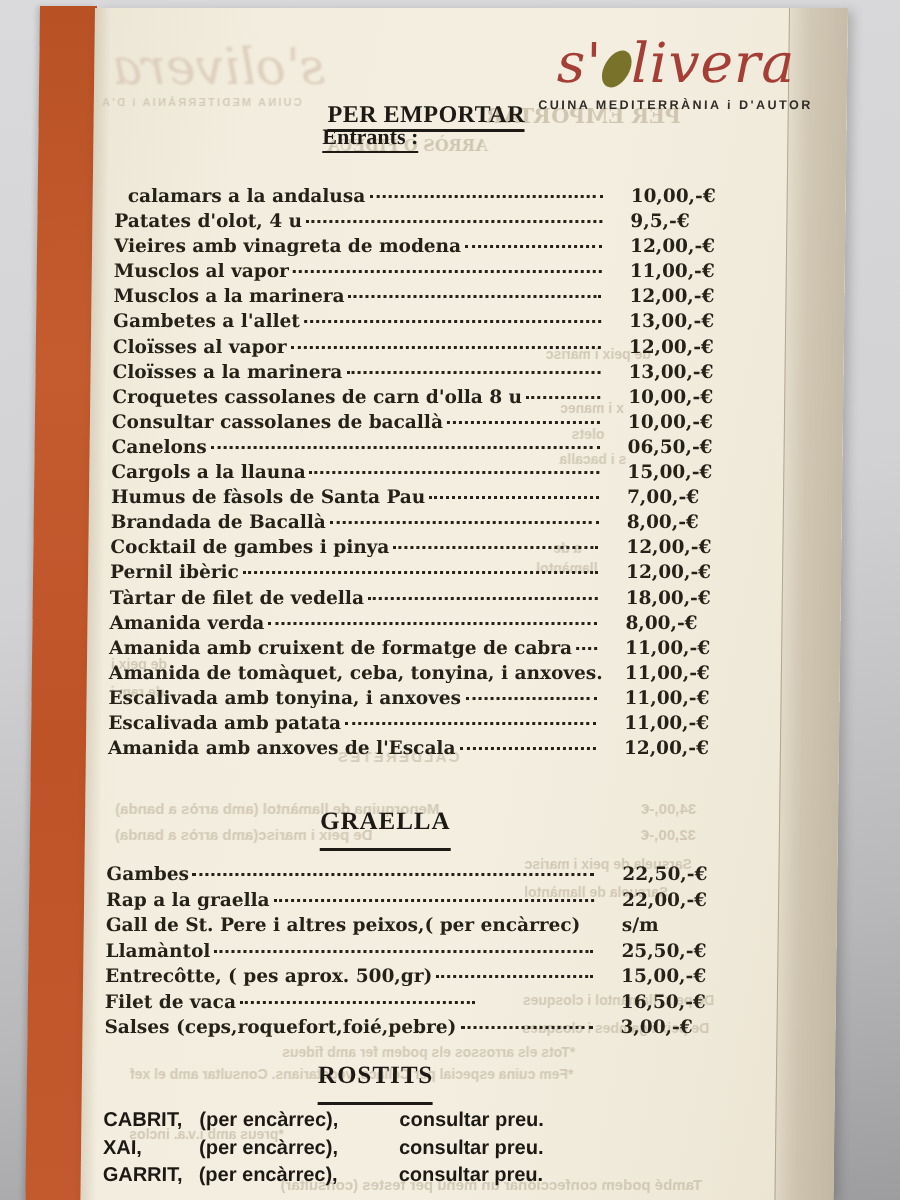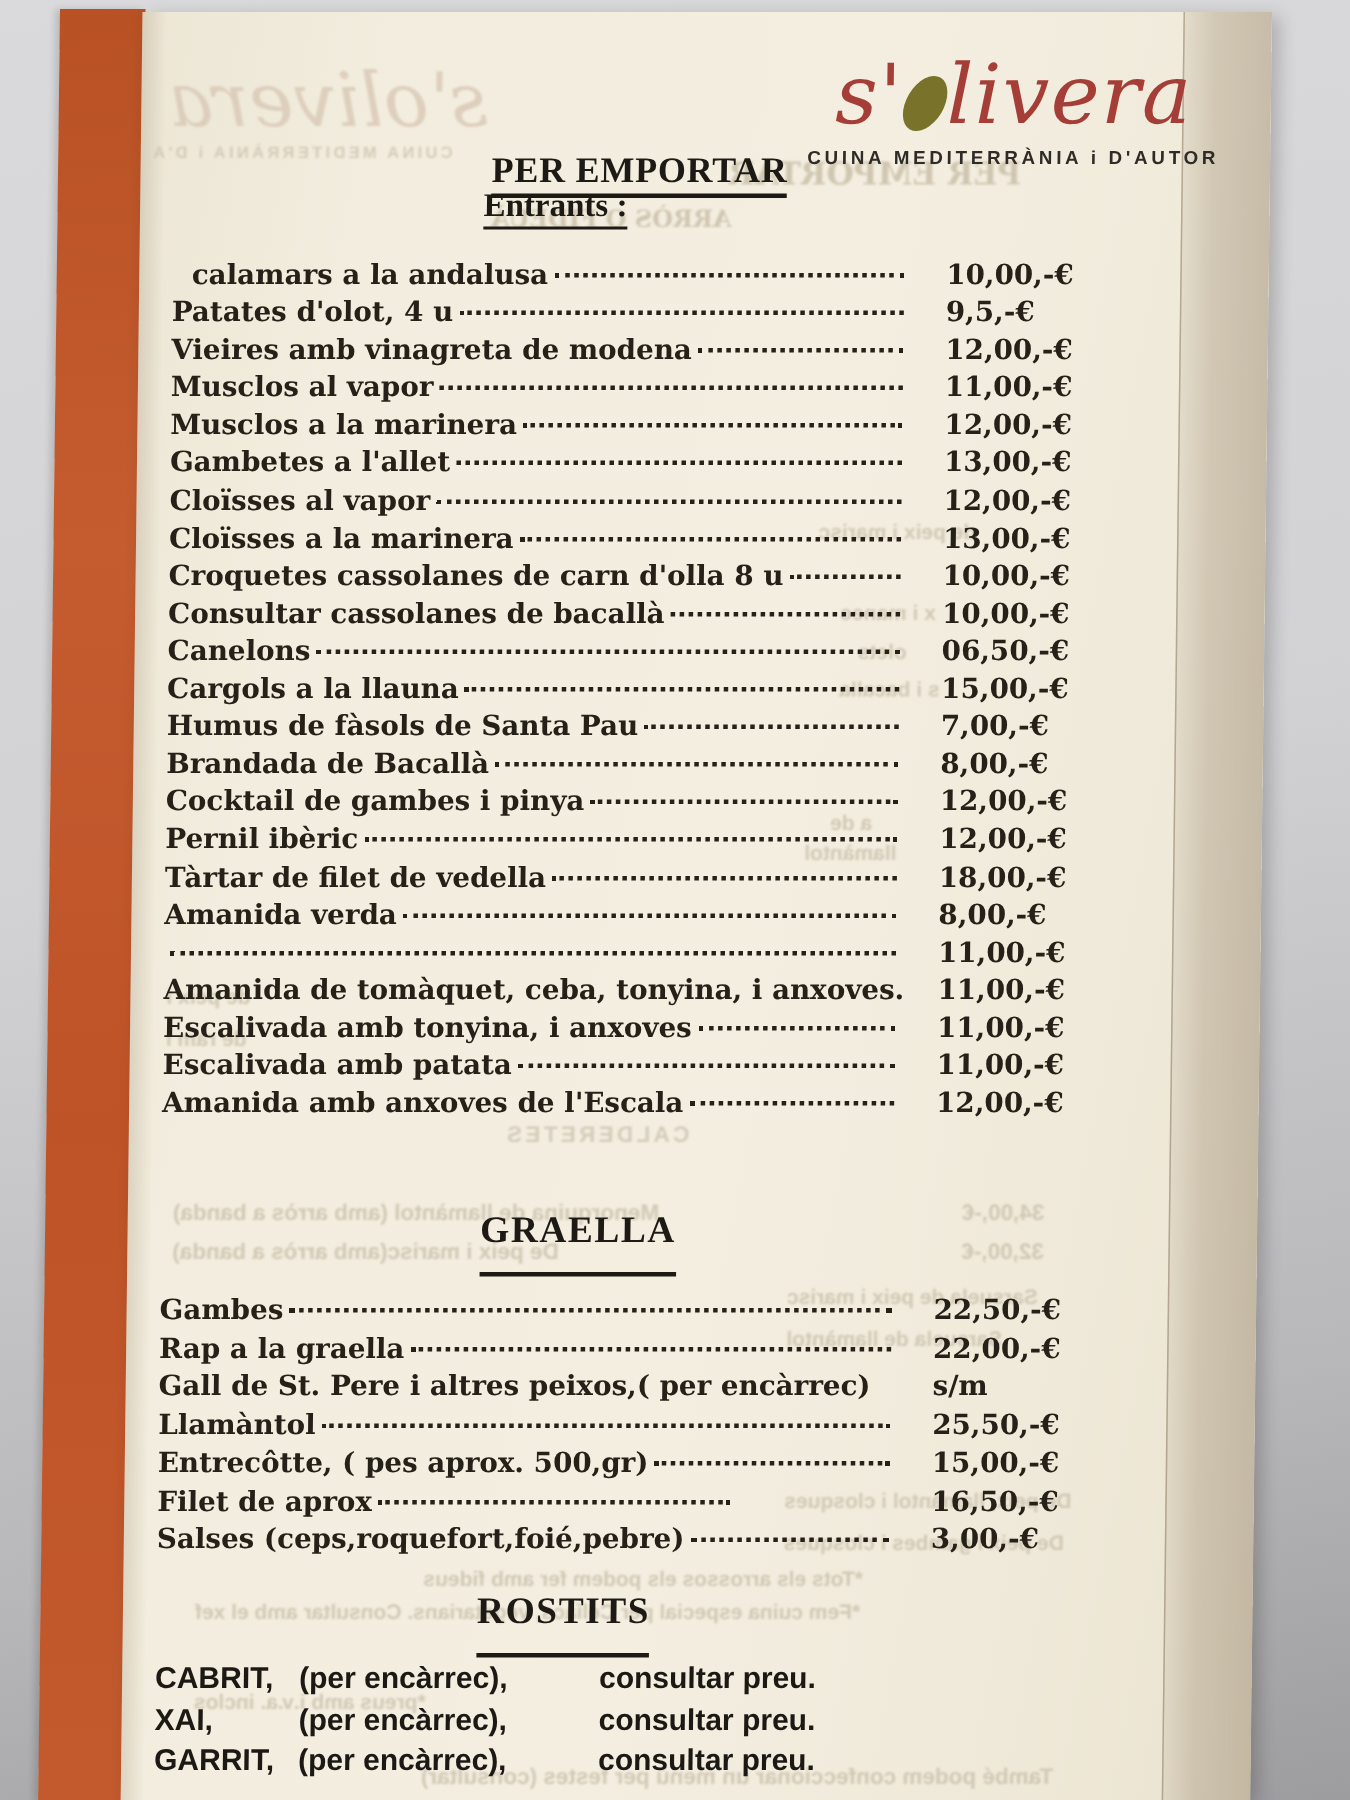--- a/index.html
+++ b/index.html
@@ -52,21 +52,21 @@
     border-bottom:3px solid #1d1a15;padding-bottom:13px;letter-spacing:1px;z-index:3;}
   #graella-h{left:235px;top:799px;}
   #rostits-h{left:236px;top:1053px;text-align:right;}
   
   .menu-list{position:absolute;left:22px;width:612px;z-index:3;
     font-family:"DejaVu Serif",serif;font-weight:bold;color:#262118;}
   #entrants-list{top:165px;}
   #graella-list{top:855px;}
   .menu-row{display:flex;align-items:baseline;height:25.1px;font-size:18.5px;white-space:nowrap;}
   #graella-list .menu-row{height:25.5px;}
-  .menu-row.indent{padding-left:13px;}
+  .menu-row.indent{padding-left:13px;margin-top:12px;}
   .item-name{flex:0 0 auto;}
   .leader{flex:1 1 auto;border-bottom:3px dotted #262118;margin:0 28px 0 4px;transform:translateY(-4px);}
   .leader.short{flex:0 0 235px;}
   .leader.none{flex:0 0 0;border-bottom:none;margin:0;}
   .item-price{flex:0 0 96px;margin-left:auto;text-align:left;}
   
   .rostits-list{position:absolute;left:22px;top:1100px;z-index:3;
     font-family:"Liberation Sans",sans-serif;font-weight:bold;font-size:20px;color:#1c1915;}
   .rostit-row{display:flex;align-items:baseline;height:27.5px;white-space:nowrap;}
   .rostit-name{flex:0 0 96px;}
@@ -200,20 +200,21 @@
         <span class="item-name">Tàrtar de filet de vedella</span>
         <span class="leader "></span>
         <span class="item-price">18,00,-€</span>
       </div>
       <div class="menu-row">
         <span class="item-name">Amanida verda</span>
         <span class="leader "></span>
         <span class="item-price">8,00,-€</span>
       </div>
       <div class="menu-row">
+        <span class="item-name">Amanida amb cruixent de formatge de cabra</span>
         <span class="leader "></span>
         <span class="item-price">11,00,-€</span>
       </div>
       <div class="menu-row">
         <span class="item-name">Amanida de tomàquet, ceba, tonyina, i anxoves.</span>
         <span class="leader none"></span>
         <span class="item-price">11,00,-€</span>
       </div>
       <div class="menu-row">
         <span class="item-name">Escalivada amb tonyina, i anxoves</span>
@@ -253,21 +254,21 @@
         <span class="item-name">Llamàntol</span>
         <span class="leader "></span>
         <span class="item-price">25,50,-€</span>
       </div>
       <div class="menu-row">
         <span class="item-name">Entrecôtte, ( pes aprox. 500,gr)</span>
         <span class="leader "></span>
         <span class="item-price">15,00,-€</span>
       </div>
       <div class="menu-row">
-        <span class="item-name">Filet de aprox</span>
+        <span class="item-name">Filet de vaca</span>
         <span class="leader short"></span>
         <span class="item-price">16,50,-€</span>
       </div>
       <div class="menu-row">
         <span class="item-name">Salses (ceps,roquefort,foié,pebre)</span>
         <span class="leader "></span>
         <span class="item-price">3,00,-€</span>
       </div>
     </div>
 

